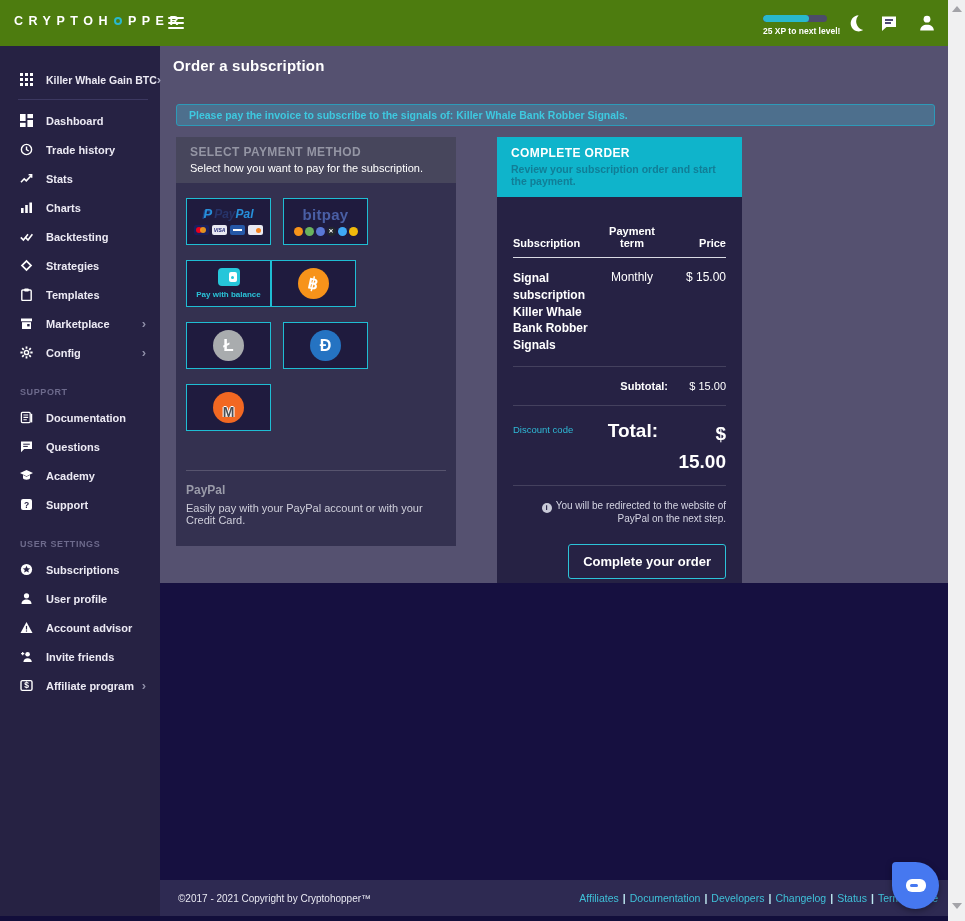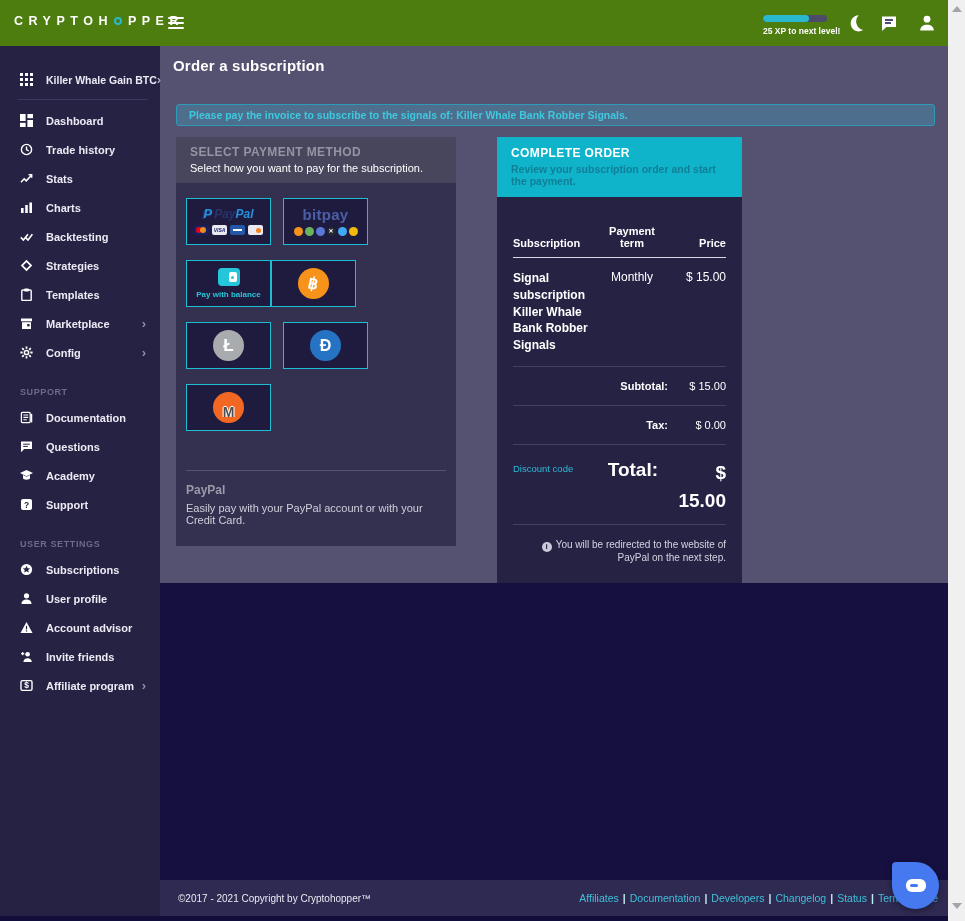--- a/index.html
+++ b/index.html
@@ -482,24 +482,20 @@
       </div>
       <div class="or-row or-item">
         <div class="or-c1">Signal subscription Killer Whale Bank Robber Signals</div>
         <div class="or-c2">Monthly</div>
         <div class="or-c3">$ 15.00</div>
       </div>
       <div class="or-row or-sum">
         <div class="lbl">Subtotal:</div>
         <div class="or-c3">$ 15.00</div>
       </div>
-      <div class="or-row or-sum">
-        <div class="lbl">Tax:</div>
-        <div class="or-c3">$ 0.00</div>
-      </div>
       <div class="or-row or-total">
         <div class="discount">Discount code</div>
         <div class="total-lbl">Total:</div>
         <div class="total-val">$ 15.00</div>
       </div>
       <div class="or-note">
         <i class="info-dot">i</i><span>You will be redirected to the website of PayPal on the next step.</span>
       </div>
       <div class="or-btnrow">
         <button class="complete-btn">Complete your order</button>

